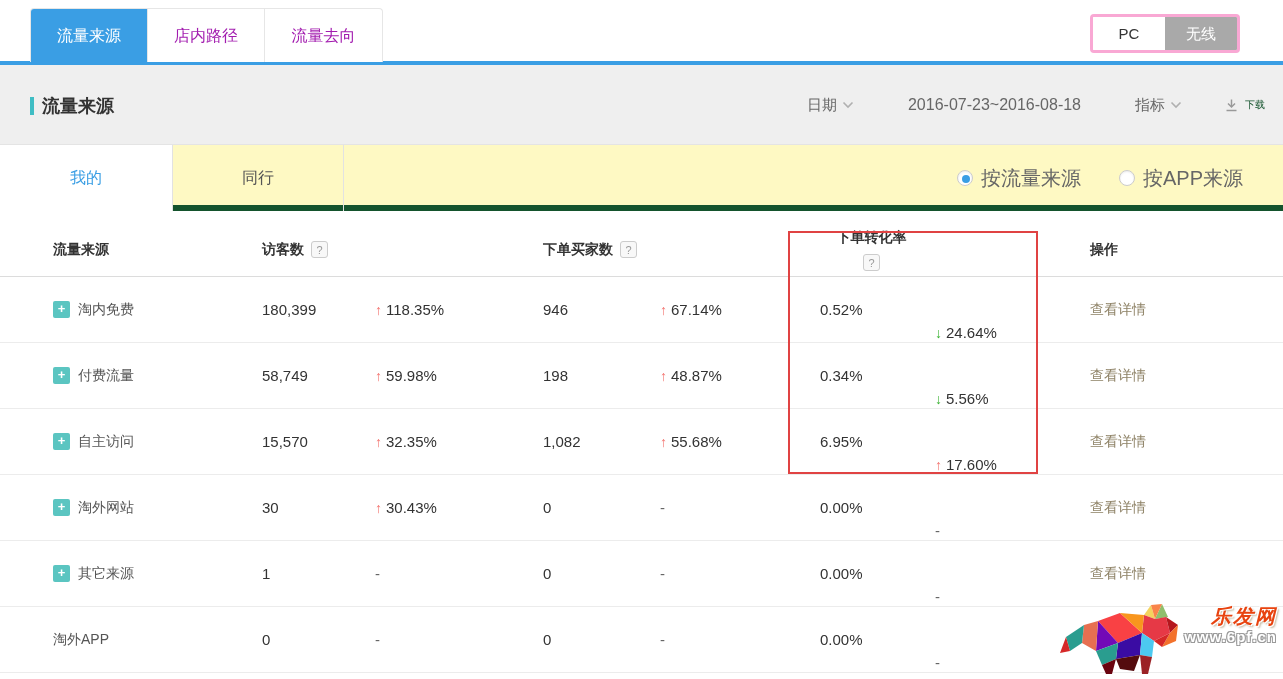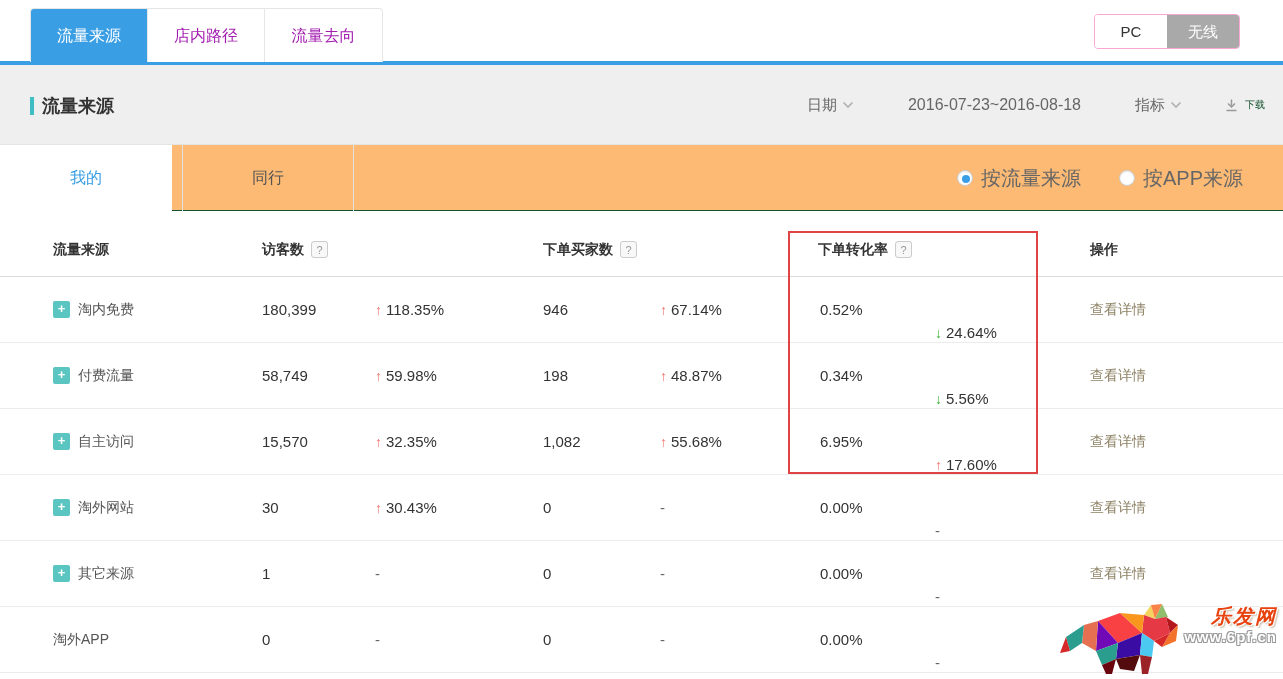--- a/index.html
+++ b/index.html
@@ -11,52 +11,52 @@
   body{font-family:"Liberation Sans","DejaVu Sans",sans-serif;background:#fff;}
   .page{position:relative;width:1283px;height:679px;background:#fff;overflow:hidden;}
 
   
   .topbar{position:relative;height:61px;background:#fff;}
   .top-tabs{position:absolute;left:30px;top:8px;display:flex;border:1px solid #e6e6e6;border-bottom:none;border-radius:4px 4px 0 0;overflow:hidden;background:#fff;}
   .top-tab{width:117px;height:53px;line-height:53px;text-align:center;font-size:16px;color:#a21caf;border-right:1px solid #e6e6e6;cursor:pointer;}
   .top-tab:last-child{border-right:none;}
   .top-tab.active{background:var(--accent-blue);color:#fff;}
   .blue-line{height:4px;background:var(--accent-blue);}
-  .device-toggle{position:absolute;right:43px;top:14px;display:flex;border-radius:4px;overflow:hidden;border:1px solid #f9a8d4;}
+  .device-toggle{position:absolute;right:43px;top:14px;display:flex;border-radius:4px;overflow:hidden;border:3px solid #f9a8d4;}
   .dev-btn{width:72px;height:33px;line-height:33px;text-align:center;font-size:15px;color:#333;background:#fff;cursor:pointer;}
   .dev-btn.active{background:var(--wireless-gray);color:#fff;}
 
   
   .section-header{position:relative;height:80px;background:#efefef;border-bottom:1px solid #e4e4e4;}
   .title-wrap{position:absolute;left:30px;top:29px;display:flex;align-items:center;}
   .teal-bar{display:inline-block;width:4px;height:18px;background:var(--teal);margin-right:8px;}
   .title{font-size:18px;font-weight:bold;color:#333;}
   .header-controls{position:absolute;right:18px;top:0;height:80px;display:flex;align-items:center;}
   .dropdown{display:flex;align-items:center;gap:5px;color:#666;font-size:15px;cursor:pointer;margin:0 14px;}
   .date-range{color:#666;font-size:16px;margin:0 40px;cursor:pointer;}
   .download{display:flex;align-items:center;gap:6px;color:#14532d;font-size:10px;cursor:pointer;margin-left:28px;}
 
   
-  .subtab-row{position:relative;height:66px;background:#fdba74;border-bottom:1px solid #14532d;display:flex;gap:10px;}
+  .subtab-row{position:relative;height:66px;background:#fef9c3;border-bottom:6px solid #14532d;display:flex;}
   .subtab{width:172px;height:66px;line-height:66px;text-align:center;font-size:16px;color:#555;cursor:pointer;}
   .subtab.active{background:#fff;color:var(--accent-blue);margin-bottom:-1px;height:67px;z-index:2;}
   .subtab.peers{border-left:1px solid #e2e2e2;border-right:1px solid #e2e2e2;}
   .radio-area{position:absolute;right:40px;top:0;height:66px;display:flex;align-items:center;gap:38px;}
   .radio{display:flex;align-items:center;gap:8px;font-size:20px;color:#666;cursor:pointer;}
   .rb{display:inline-block;width:16px;height:16px;border-radius:50%;border:1px solid #ccc;background:#fff;position:relative;box-shadow:inset 0 1px 2px rgba(0,0,0,.08);}
   .rb.selected::after{content:"";position:absolute;left:4px;top:4px;width:8px;height:8px;border-radius:50%;background:var(--accent-blue);}
 
   
   .table{background:#fff;}
   .thead,.trow{display:grid;grid-template-columns:250px 120px 160px 120px 150px 125px 135px auto;align-items:center;height:66px;}
   .thead{border-bottom:1px solid #dcdcdc;padding-top:12px;}
   .trow{border-bottom:1px solid #ececec;}
   .th{font-size:14px;font-weight:bold;color:#333;display:flex;align-items:center;gap:7px;}
   .th.c1{padding-left:53px;} .th.c2{padding-left:12px;} .th.c4{padding-left:13px;}
-  .th.c6{padding-left:18px;} .th.c8{padding-left:30px;font-weight:bold;}
+  .th.c6{padding-left:18px;flex-direction:column;} .th.c8{padding-left:30px;font-weight:bold;}
   .help{display:inline-block;width:17px;height:17px;line-height:16px;text-align:center;border:1px solid #ccc;border-radius:3px;background:#f8f8f8;color:#999;font-size:11px;font-weight:normal;cursor:pointer;}
   .td{font-size:15px;color:#333;}
   .td.c1{padding-left:53px;display:flex;align-items:center;color:#555;font-size:14px;}
   .td.c2{padding-left:12px;} .td.c3{padding-left:5px;} .td.c4{padding-left:13px;}
   .td.c5{padding-left:10px;} .td.c6{padding-left:20px;} .td.c7{padding-left:10px;margin-top:45px;}
   .td.c8{padding-left:30px;}
   .plus{display:inline-block;width:17px;height:17px;line-height:16px;text-align:center;background:var(--icon-teal);color:#fff;border-radius:2px;font-size:13px;font-weight:bold;margin-right:8px;cursor:pointer;}
   .arrow{font-weight:bold;margin-right:4px;font-size:14px;}
   .arrow.up{color:var(--up-red);} .arrow.down{color:var(--down-green);}
   .dash{color:#666;}

